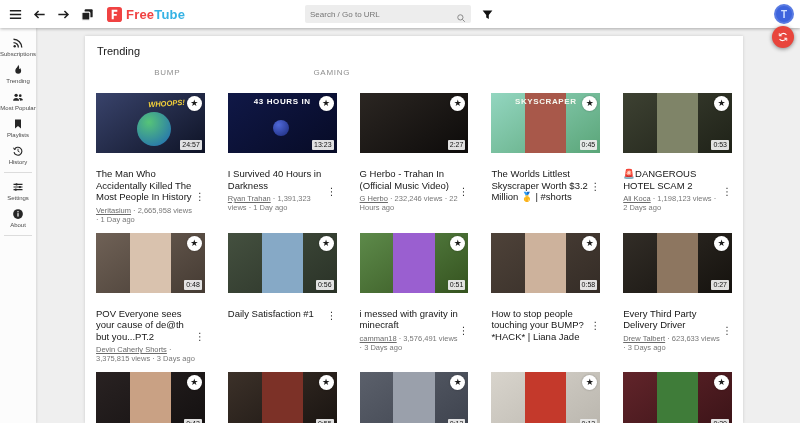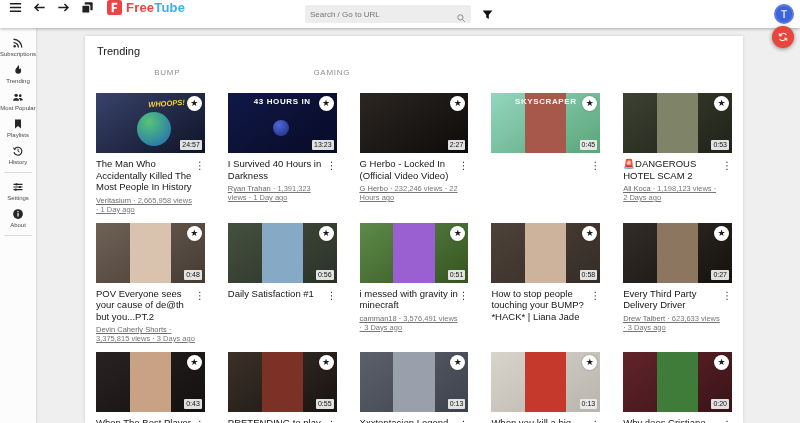--- a/index.html
+++ b/index.html
@@ -1,21 +1,21 @@
 <!DOCTYPE html>
 <html><head>
 <meta charset="utf-8">
 <style>
   * { box-sizing: border-box; margin:0; padding:0; }
   html,body { width:800px; height:423px; overflow:hidden; }
   body { background:#efefef; font-family:"Liberation Sans", sans-serif; position:relative; }
 
   
   .topbar { position:absolute; top:0; left:0; right:0; height:28px; background:#fff;
-            display:flex; align-items:flex-start; padding:0 8px; gap:9px;
+            display:flex; align-items:center; padding:0 8px; gap:9px;
             box-shadow:0 1px 3px rgba(0,0,0,.28); z-index:10; }
   .tb-btn { width:15px; height:15px; color:#1f1f1f; cursor:pointer; flex-shrink:0; }
   .tb-btn svg { width:100%; height:100%; display:block; }
   .logo { display:flex; align-items:center; gap:4px; margin-left:3px; cursor:pointer; }
   .logo-badge { width:15px; height:15px; }
   .logo-text { font-size:13px; font-weight:bold; letter-spacing:.2px; }
   .brand-free { color:#f04242; }
   .brand-tube { color:#35b2e4; }
   .search { position:absolute; left:305px; top:5px; width:166px; height:18px; background:#ededed;
             display:flex; align-items:center; padding:0 5px; border-radius:2px; }
@@ -64,24 +64,24 @@
   .orb { position:absolute; border-radius:50%; }
   .tlabel { position:absolute; font-weight:bold; pointer-events:none; }
   .tlabel.top { top:4px; left:0; right:0; text-align:center; font-size:8px; letter-spacing:.6px; }
   .tlabel.top-right { top:6px; left:32%; right:3px; text-align:center; font-size:7.5px;
                       font-style:italic; transform:rotate(-4deg); }
   .star { position:absolute; top:3px; right:3px; width:15px; height:15px; border-radius:50%;
           background:#fff; color:#1a1a1a; font-size:9px; line-height:15px; text-align:center;
           cursor:pointer; box-shadow:0 0 2px rgba(0,0,0,.3); }
   .dur { position:absolute; right:3px; bottom:3px; background:rgba(236,236,236,.95); color:#111;
          font-size:7px; padding:1px 2px; border-radius:1px; line-height:8px; }
-  .info { display:flex; margin-top:5px; }
+  .info { display:flex; margin-top:15px;align-items:center; }
   .txt { flex:1; min-width:0; }
   .vtitle { font-size:9.5px; line-height:11.5px; color:#161616; cursor:pointer; }
-  .vmeta { margin-top:3px; font-size:7.5px; line-height:9px; color:#787878;text-decoration:underline; }
+  .vmeta { margin-top:3px; font-size:7.5px; line-height:9px; color:#787878; }
   .vch { color:#6a6a6a; text-decoration:underline; cursor:pointer; }
   .kebab { width:10px; color:#333; font-size:10px; line-height:11px; text-align:center;
            cursor:pointer; margin-top:2px; flex-shrink:0; }
 </style>
 </head>
 <body>
 
 <div class="topbar">
   <span class="tb-btn">
     <svg viewBox="0 0 16 16" stroke="currentColor" stroke-width="1.6" fill="none">
@@ -245,35 +245,36 @@
           <div class="kebab">⋮</div>
         </div>
       </div>
       <div class="card">
         <div class="thumb" style="background:linear-gradient(145deg,#2b2622,#0d0b0a)">
           <div class="star">★</div>
           <div class="dur">2:27</div>
         </div>
         <div class="info">
           <div class="txt">
-            <div class="vtitle">G Herbo - Locked In (Official Video Video)</div>
+            <div class="vtitle">G Herbo - Trahan In (Official Music Video)</div>
             <div class="vmeta"><span class="vch">G Herbo</span> · 232,246 views · 22 Hours ago</div>
           </div>
           <div class="kebab">⋮</div>
         </div>
       </div>
       <div class="card">
         <div class="thumb" style="background:linear-gradient(145deg,#93d6c0,#5aa578)">
           <div class="strip" style="background:#a8584a"></div>
           <div class="tlabel top" style="color:#f6f8f0">SKYSCRAPER</div>
           <div class="star">★</div>
           <div class="dur">0:45</div>
         </div>
         <div class="info">
           <div class="txt">
+            <div class="vtitle">The Worlds Littlest Skyscraper Worth $3.2 Million 🥇 | #shorts</div>
           </div>
           <div class="kebab">⋮</div>
         </div>
       </div>
       <div class="card">
         <div class="thumb" style="background:linear-gradient(145deg,#3d4132,#1f2218)">
           <div class="strip" style="background:#7f8468"></div>
           <div class="star">★</div>
           <div class="dur">0:53</div>
         </div>

